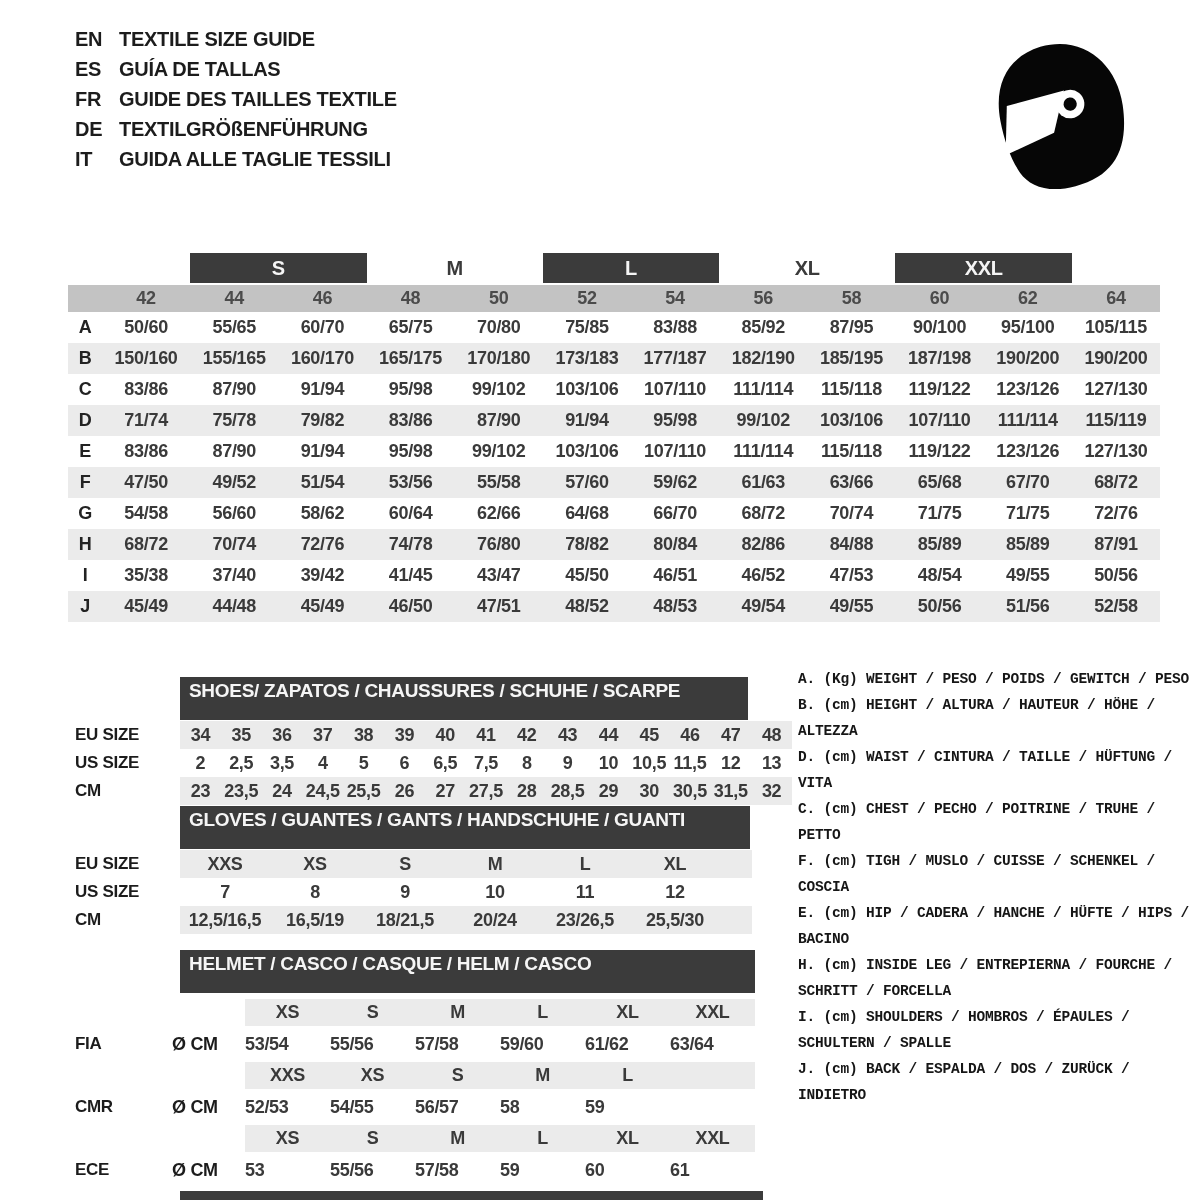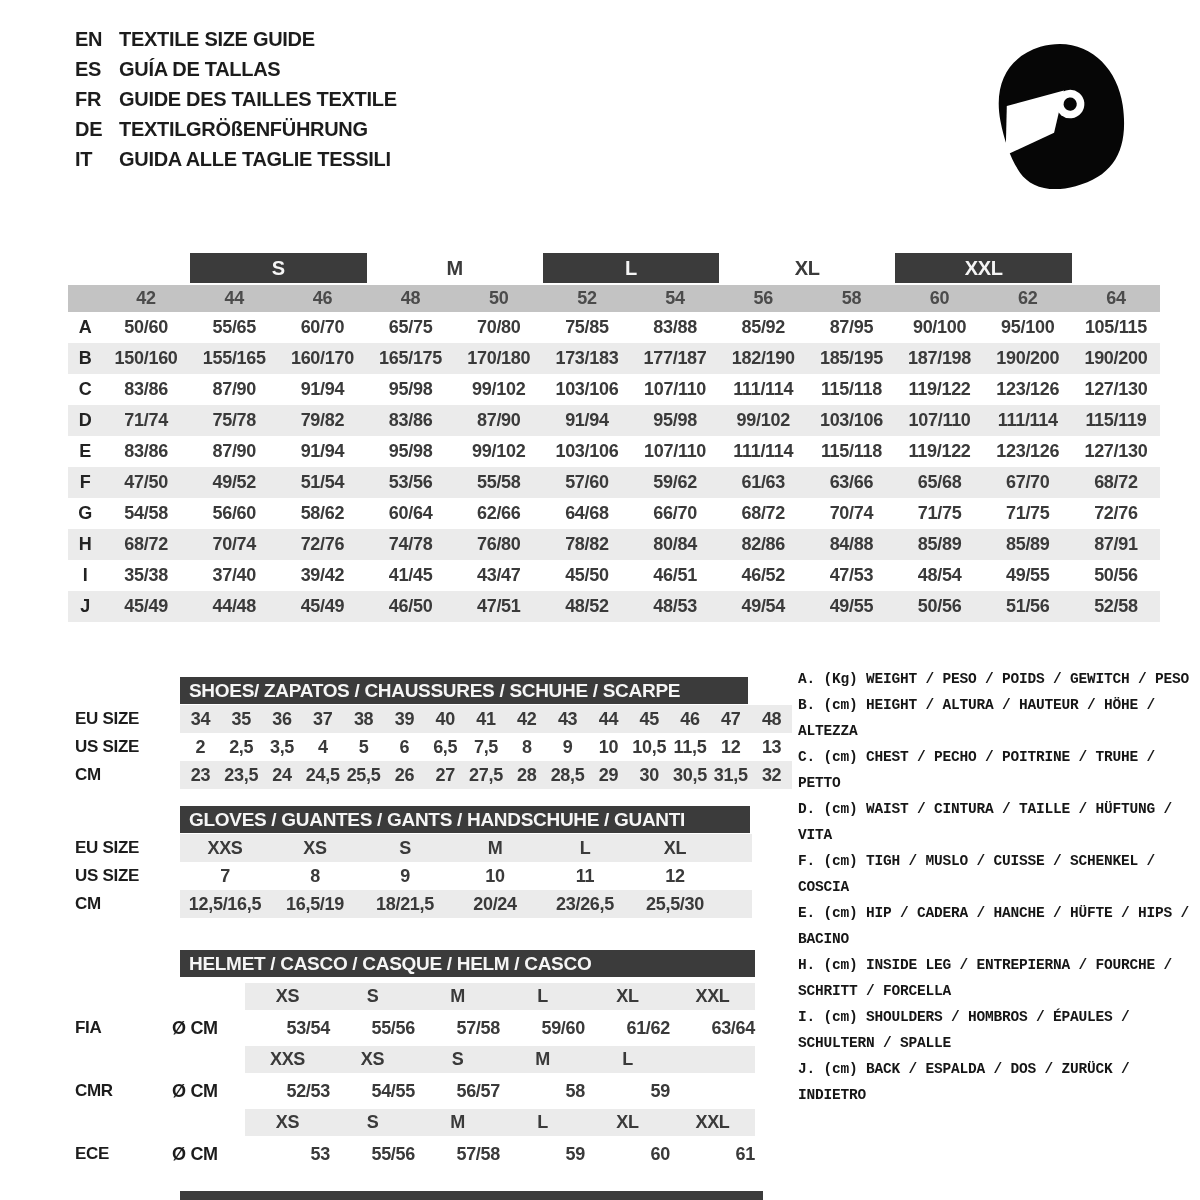--- a/index.html
+++ b/index.html
@@ -37,41 +37,41 @@
   .mrow:nth-of-type(even){background:#ebebeb;}
   .mrow-label{width:34px;flex:none;text-align:center;line-height:31px;color:#222;}
   .mrow-cells{flex:1;display:grid;grid-template-columns:repeat(12,1fr);}
   .mrow-cells .cell{line-height:31px;text-align:center;}
 
   
   .section{left:68px;width:740px;}
   #shoes-section{top:677px;}
   #gloves-section{top:806px;}
   #helmet-section{top:950px;}
-  .sec-bar{margin-left:112px;height:27px;background:#3b3b3b;color:#f5f5f5;
+  .sec-bar{margin-left:112px;height:43px;background:#3b3b3b;color:#f5f5f5;
     font-size:19px;line-height:27px;padding-left:9px;box-sizing:border-box;margin-bottom:1px;}
   #shoes-bar{width:568px;}
   #gloves-bar{width:570px;}
   #helmet-bar{width:575px;margin-bottom:6px;}
   .srow{position:relative;height:28px;font-size:18px;}
   .srow-label{position:absolute;left:7px;line-height:28px;font-size:17px;color:#1c1c1c;}
   .srow-cells{margin-left:112px;display:grid;line-height:28px;text-align:center;}
   .shoes-cells{width:612px;grid-template-columns:repeat(15,1fr);}
   .gloves-cells{width:572px;box-sizing:border-box;padding-right:32px;grid-template-columns:repeat(6,1fr);}
   .rows-host .srow:nth-of-type(odd) .srow-cells{background:#ebebeb;}
 
   .hgroup{margin-bottom:3px;}
   .hsizes{margin-left:177px;width:510px;height:27px;background:#ebebeb;
     display:grid;grid-template-columns:repeat(6,1fr);line-height:27px;text-align:center;
     font-size:18px;margin-bottom:3px;}
   .hvalue{position:relative;height:30px;font-size:18px;}
   .hvalue-label{position:absolute;left:7px;line-height:30px;font-size:17px;color:#1c1c1c;}
   .hvalue-unit{position:absolute;left:104px;line-height:30px;color:#1c1c1c;}
   .hvalue-cells{margin-left:177px;width:510px;display:grid;grid-template-columns:repeat(6,1fr);
-    line-height:30px;text-align:right;}
+    line-height:30px;text-align:left;}
 
   
   #legend{left:798px;top:666px;width:400px;}
   .legend-item{font-size:14.5px;line-height:26px;color:#161616;white-space:pre-line;letter-spacing:-0.2px;font-family:Liberation Mono, monospace;}
 
   
   #bottom-bar{left:180px;top:1191px;width:583px;height:9px;background:#3b3b3b;}
 </style>
 </head>
 <body>
@@ -509,22 +509,22 @@
           </div>
         </div>
       </div>
     </div>
 </div>
 
 <div id="legend" class="abs">
 
 <div class="legend-item">A. (Kg) WEIGHT / PESO / POIDS / GEWITCH / PESO</div>
     <div class="legend-item">B. (cm) HEIGHT / ALTURA / HAUTEUR / HÖHE / ALTEZZA</div>
+    <div class="legend-item">D. (cm) WAIST / CINTURA / TAILLE / HÜFTUNG / VITA</div>
     <div class="legend-item">C. (cm) CHEST / PECHO / POITRINE / TRUHE / PETTO</div>
-    <div class="legend-item">D. (cm) WAIST / CINTURA / TAILLE / HÜFTUNG / VITA</div>
     <div class="legend-item">F. (cm) TIGH / MUSLO / CUISSE / SCHENKEL / COSCIA</div>
     <div class="legend-item">E. (cm) HIP / CADERA / HANCHE / HÜFTE / HIPS / BACINO</div>
     <div class="legend-item">H. (cm) INSIDE LEG / ENTREPIERNA / FOURCHE /
 SCHRITT / FORCELLA</div>
     <div class="legend-item">I. (cm) SHOULDERS / HOMBROS / ÉPAULES /
 SCHULTERN / SPALLE</div>
     <div class="legend-item">J. (cm) BACK / ESPALDA / DOS / ZURÜCK / INDIETRO</div>
   </div>
 
 <div id="bottom-bar" class="abs"></div>

